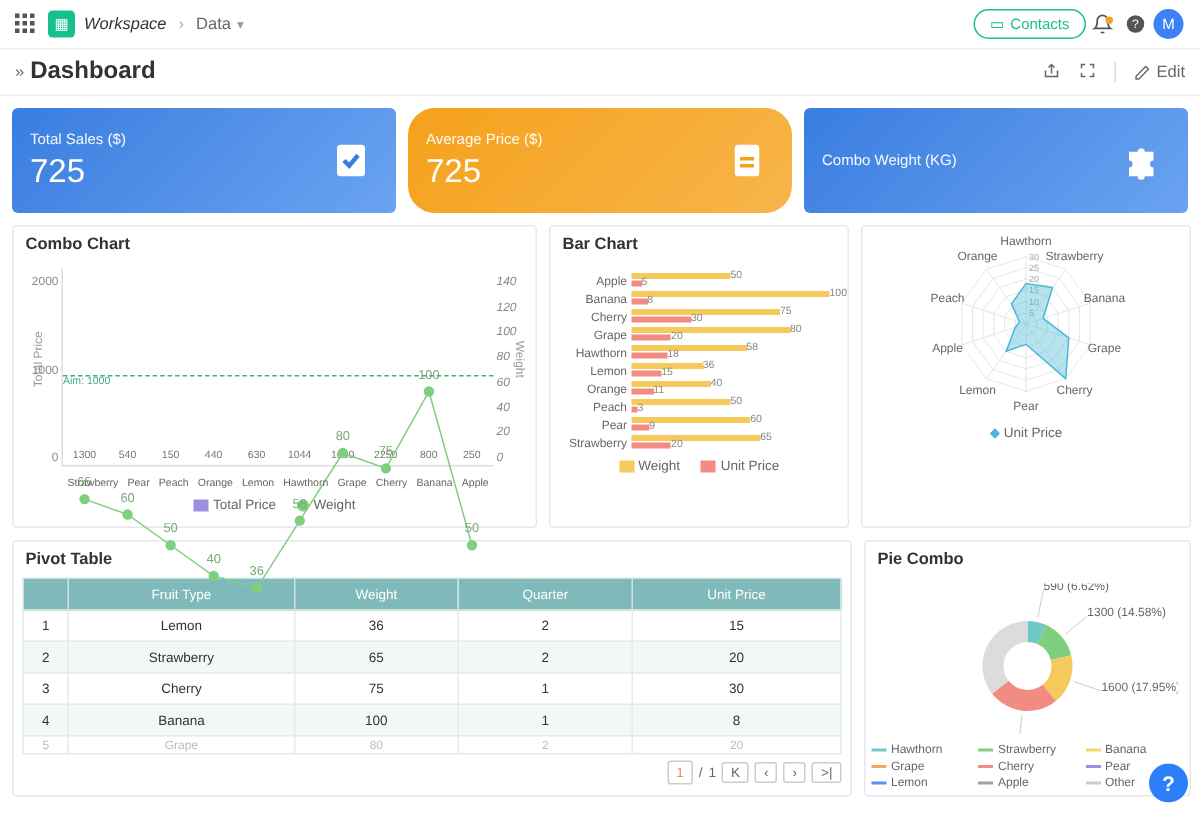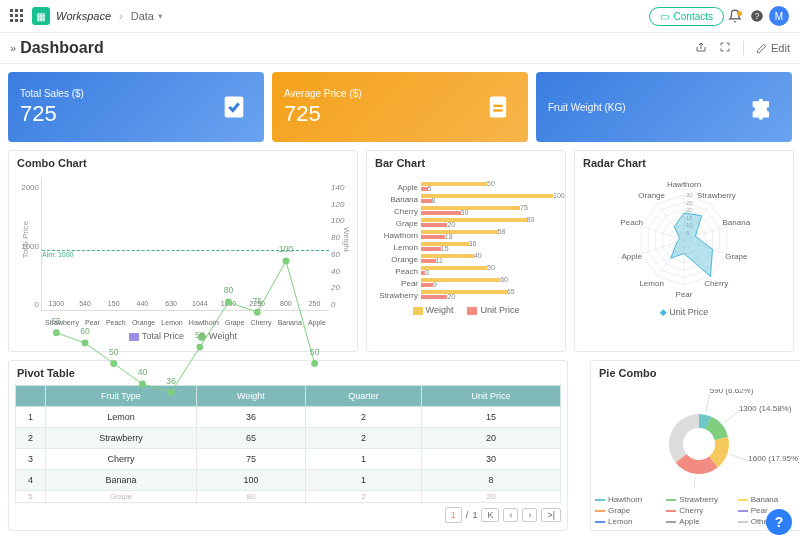--- a/index.html
+++ b/index.html
@@ -25,21 +25,21 @@
   .sub-actions { margin-left:auto; display:flex; align-items:center; gap:12px; color:#666;}
   .sub-actions .lbl { display:flex; align-items:center; gap:4px; font-size:11px;}
   .vline { width:1px; height:14px; background:#ddd;}
   
   .cards { display:flex; gap:8px; padding:8px;}
   .card { flex:1; height:70px; border-radius:4px; color:#fff; position:relative; padding:14px 12px; display:flex; flex-direction:column; justify-content:center;}
   .card .lbl { font-size:10px; opacity:.95;}
   .card .val { font-size:22px; font-weight:500; margin-top:2px;}
   .card .bigicon { position:absolute; right:16px; top:50%; transform:translateY(-50%); width:28px; height:28px; }
   .c-blue { background:linear-gradient(135deg,#3a7de0,#6aa3f0);}
-  .c-orange { background:linear-gradient(135deg,#f5a11b,#f7b54a);}
+  .c-orange { background:linear-gradient(135deg,#f5a11b,#f7b54a);border-radius:18px;}
   .c-blue2 { background:linear-gradient(135deg,#3a7de0,#6aa3f0);}
   .c-blue3 { background:linear-gradient(135deg,#3a7de0,#6aa3f0);}
   
   .grid { display:grid; grid-template-columns: 350px 200px 220px; gap:8px; padding:0 8px 8px;}
   .panel { border:1px solid #e5e8ec; border-radius:3px; background:#fff; }
   .panel-hdr { font-size:11px; font-weight:600; padding:6px 8px;}
   .chart-body { padding:4px 6px 6px; position:relative;}
   
   .combo { height:150px; display:flex; }
   .y-axis-l, .y-axis-r { display:flex; flex-direction:column; justify-content:space-between; font-size:8px; color:#888; padding:4px 2px 20px;}
@@ -65,21 +65,21 @@
   .hrow .track { flex:1; position:relative; height:10px;}
   .hbar { position:absolute; top:0; height:4px;}
   .hbar.w { background:#f5c95c; top:0;}
   .hbar.p { background:#f28b82; top:5px;}
   .hval { position:absolute; font-size:7px; color:#888; top:-2px;}
   
   .radar { display:flex; align-items:center; justify-content:center; height:130px;}
   .radar svg { overflow:visible;}
   .radar-lbl { font-size:8px; fill:#666;}
   
-  .row2 { display:grid; grid-template-columns: 560px 218px; gap:22px; padding:0 8px 8px;}
+  .row2 { display:grid; grid-template-columns: 560px 218px; gap:8px; padding:0 8px 8px;}
   .ptable { width:100%; border-collapse:collapse; font-size:9px;}
   .ptable th { background:#7fb9b9; color:#fff; font-weight:500; padding:5px 6px; border:1px solid #cfe3e3; text-align:center;}
   .ptable td { border:1px solid #e3eaea; padding:5px 6px; text-align:center; }
   .ptable tr:nth-child(even) td { background:#f2f7f7;}
   .ptable tr.cut td { color:#bbb; padding:1px 6px; font-size:8px; overflow:hidden; height:8px;}
   .pager { display:flex; justify-content:flex-end; align-items:center; gap:4px; padding:4px 6px; font-size:9px; color:#666;}
   .pager .box { border:1px solid #ccc; padding:2px 5px; border-radius:2px; color:#e86; }
   .pager .btn { border:1px solid #ccc; padding:1px 5px; border-radius:2px;}
   
   .pie-wrap { display:flex; flex-direction:column; align-items:center; padding:4px;}
@@ -167,21 +167,21 @@
     <div class="val">725</div>
     <div class="bigicon">
       <svg viewBox="0 0 24 24" width="28" height="28">
           <rect x="5" y="3" width="14" height="18" rx="2" fill="#fff"></rect>
           <rect x="8" y="10" width="8" height="2" fill="#f5a11b"></rect>
           <rect x="8" y="14" width="8" height="2" fill="#f5a11b"></rect>
         </svg>
     </div>
   </div>
   <div class="card c-blue3">
-    <div class="lbl">Fruit Weight (KG)</div>
+    <div class="lbl">Combo Weight (KG)</div>
     <div class="bigicon">
       <svg viewBox="0 0 24 24" width="28" height="28" fill="#fff">
           <path d="M4 7h5a2 2 0 114 0h5v5a2 2 0 100 4v5H13a2 2 0 11-4 0H4v-5a2 2 0 100-4z"></path>
         </svg>
     </div>
   </div>
 </div>
 
 <div class="grid">
 
@@ -390,21 +390,20 @@
           </div>
         </div>
       <div class="legend">
         <span><i class="sw" style="background:#f5c95c"></i><span>Weight</span></span>
         <span><i class="sw" style="background:#f28b82"></i><span>Unit Price</span></span>
       </div>
     </div>
   </div>
 
   <div class="panel">
-    <div class="panel-hdr">Radar Chart</div>
     <div class="radar" id="radar">
         <svg width="190" height="130">
           <polygon points="95,57.5 99.40838939219356,58.93237254218789 102.13292387221365,62.68237254218789 102.13292387221365,67.31762745781211 99.40838939219356,71.06762745781211 95,72.5 90.59161060780646,71.06762745781211 87.86707612778635,67.31762745781211 87.86707612778635,62.68237254218789 90.59161060780644,58.93237254218789 " fill="none" stroke="#ddd" stroke-width="0.5"></polygon>
           <polygon points="95,50 103.8167787843871,52.864745084375784 109.2658477444273,60.36474508437579 109.2658477444273,69.63525491562422 103.8167787843871,77.13525491562422 95,80 86.1832212156129,77.13525491562422 80.7341522555727,69.63525491562422 80.7341522555727,60.36474508437579 86.1832212156129,52.86474508437579 " fill="none" stroke="#ddd" stroke-width="0.5"></polygon>
           <polygon points="95,42.5 108.22516817658064,46.79711762656368 116.39877161664096,58.04711762656368 116.39877161664096,71.95288237343631 108.22516817658064,83.20288237343632 95,87.5 81.77483182341936,83.20288237343632 73.60122838335904,71.95288237343632 73.60122838335904,58.04711762656369 81.77483182341935,46.79711762656369 " fill="none" stroke="#ddd" stroke-width="0.5"></polygon>
           <polygon points="95,35 112.6335575687742,40.729490168751575 123.53169548885461,55.72949016875158 123.53169548885461,74.27050983124842 112.6335575687742,89.27050983124843 95,95 77.3664424312258,89.27050983124843 66.46830451114539,74.27050983124843 66.46830451114539,55.72949016875158 77.3664424312258,40.72949016875158 " fill="none" stroke="#ddd" stroke-width="0.5"></polygon>
           <polygon points="95,27.5 117.04194696096775,34.661862710939474 130.66461936106825,53.411862710939474 130.66461936106825,76.58813728906053 117.04194696096775,95.33813728906053 95,102.5 72.95805303903227,95.33813728906053 59.335380638931746,76.58813728906053 59.33538063893174,53.411862710939474 72.95805303903225,34.661862710939474 " fill="none" stroke="#ddd" stroke-width="0.5"></polygon>
           <polygon points="95,20 121.45033635316129,28.594235253127366 137.7975432332819,51.094235253127366 137.7975432332819,78.90576474687263 121.45033635316129,101.40576474687263 95,110 68.54966364683871,101.40576474687263 52.20245676671809,78.90576474687263 52.202456766718086,51.09423525312737 68.5496636468387,28.594235253127373 " fill="none" stroke="#ddd" stroke-width="0.5"></polygon>
           <line x1="95" y1="65" x2="95" y2="20" stroke="#ddd" stroke-width="0.5"></line>
           <line x1="95" y1="65" x2="121.45033635316129" y2="28.594235253127366" stroke="#ddd" stroke-width="0.5"></line>

